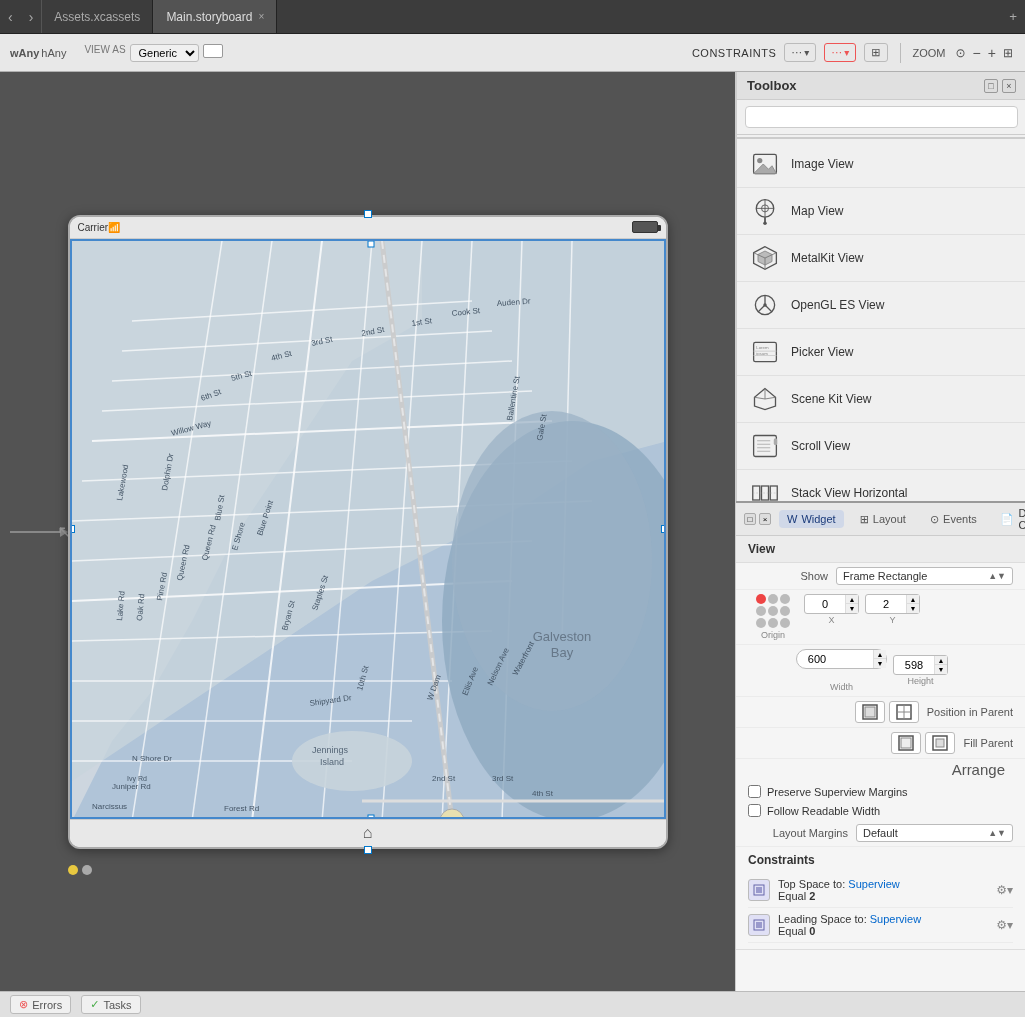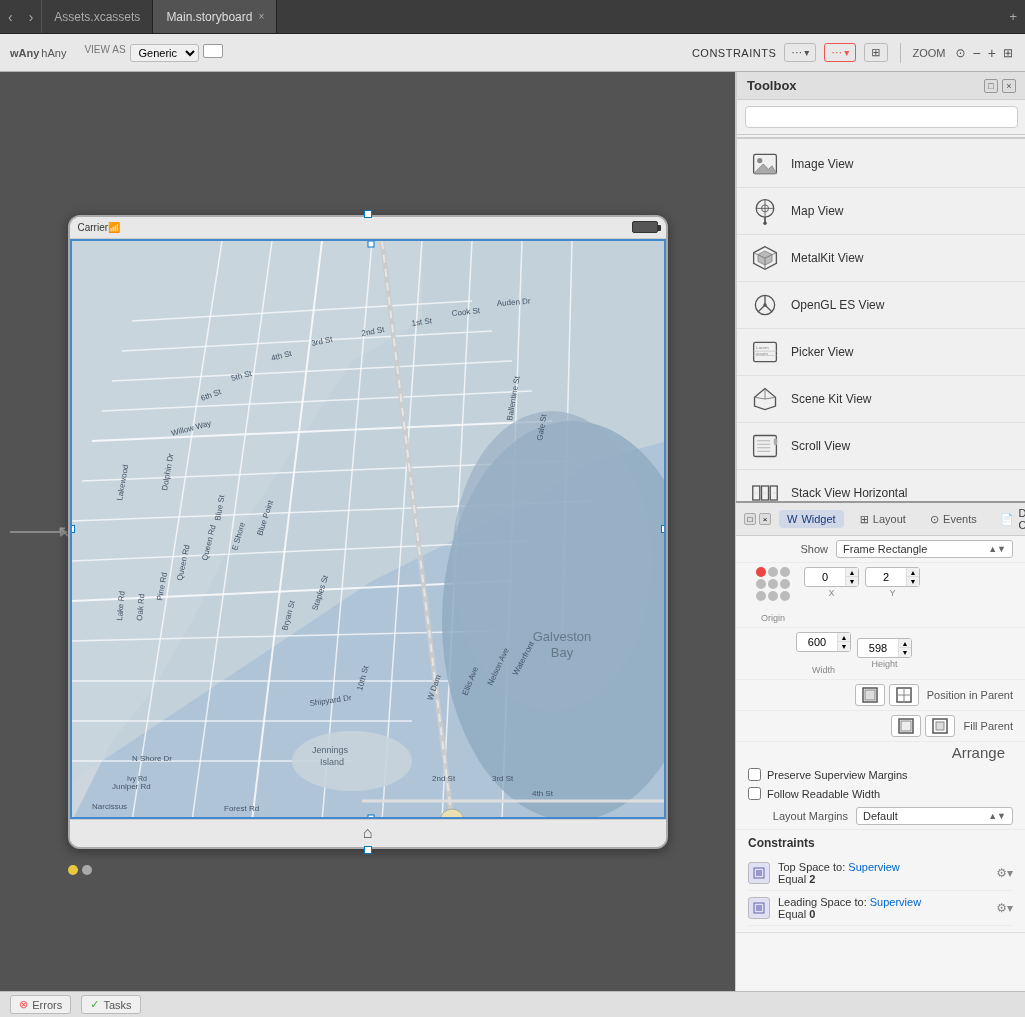--- a/index.html
+++ b/index.html
@@ -447,32 +447,33 @@
           <span>Events</span>
         </div>
         <div style="flex:1;"></div>
 
         <div style="display:flex;align-items:center;gap:4px;font-size:11px;color:#333;cursor:pointer;">
           <span>📄</span>
           <span>Document Outline</span>
         </div>
       </div>
 
+      <div class="prop-section-title">View</div>
 
       <div class="prop-row">
         <span class="prop-label">Show</span>
         <div class="prop-dropdown">
           <span>Frame Rectangle</span>
           <span class="prop-dropdown-arrow">▲▼</span>
         </div>
       </div>
 
       <div class="prop-row" style="align-items:flex-start;gap:6px;">
 
-        <div style="display:flex;flex-direction:column;align-items:center;gap:12px;min-width:50px;">
+        <div style="display:flex;flex-direction:column;align-items:center;gap:2px;min-width:50px;">
           <div style="display:grid;grid-template-columns:repeat(3,10px);grid-template-rows:repeat(3,10px);gap:2px;">
             <div style="width:10px;height:10px;border-radius:50%;background:#e44;"></div>
             <div style="width:10px;height:10px;border-radius:50%;background:#bbb;"></div>
             <div style="width:10px;height:10px;border-radius:50%;background:#bbb;"></div>
             <div style="width:10px;height:10px;border-radius:50%;background:#bbb;"></div>
             <div style="width:10px;height:10px;border-radius:50%;background:#bbb;"></div>
             <div style="width:10px;height:10px;border-radius:50%;background:#bbb;"></div>
             <div style="width:10px;height:10px;border-radius:50%;background:#bbb;"></div>
             <div style="width:10px;height:10px;border-radius:50%;background:#bbb;"></div>
             <div style="width:10px;height:10px;border-radius:50%;background:#bbb;"></div>
@@ -499,21 +500,21 @@
               <button style="width:12px;height:9px;background:#f0f0f0;border:none;cursor:pointer;font-size:7px;padding:0;">▼</button>
             </div>
           </div>
           <span style="font-size:9px;color:#888;">Y</span>
         </div>
       </div>
 
       <div class="prop-row" style="padding-left:60px;gap:6px;">
 
         <div class="prop-number-with-label">
-          <div style="display:flex;border:1px solid #bbb;border-radius:3px;background:#fff;">
+          <div style="display:flex;border:1px solid #bbb;border-radius:10px;background:#fff;gap:36px;">
             <input type="text" value="600" style="width: 40px; border: none; padding: 2px 4px; font-size: 11px; text-align: center; background: transparent;">
             <div style="display:flex;flex-direction:column;border-left:1px solid #ddd;">
               <button style="width:12px;height:9px;background:#f0f0f0;border:none;border-bottom:1px solid #ddd;cursor:pointer;font-size:7px;padding:0;">▲</button>
               <button style="width:12px;height:9px;background:#f0f0f0;border:none;cursor:pointer;font-size:7px;padding:0;">▼</button>
             </div>
           </div>
           <span style="font-size:9px;color:#888;margin-top:12px;">Width</span>
         </div>
 
         <div class="prop-number-with-label">

